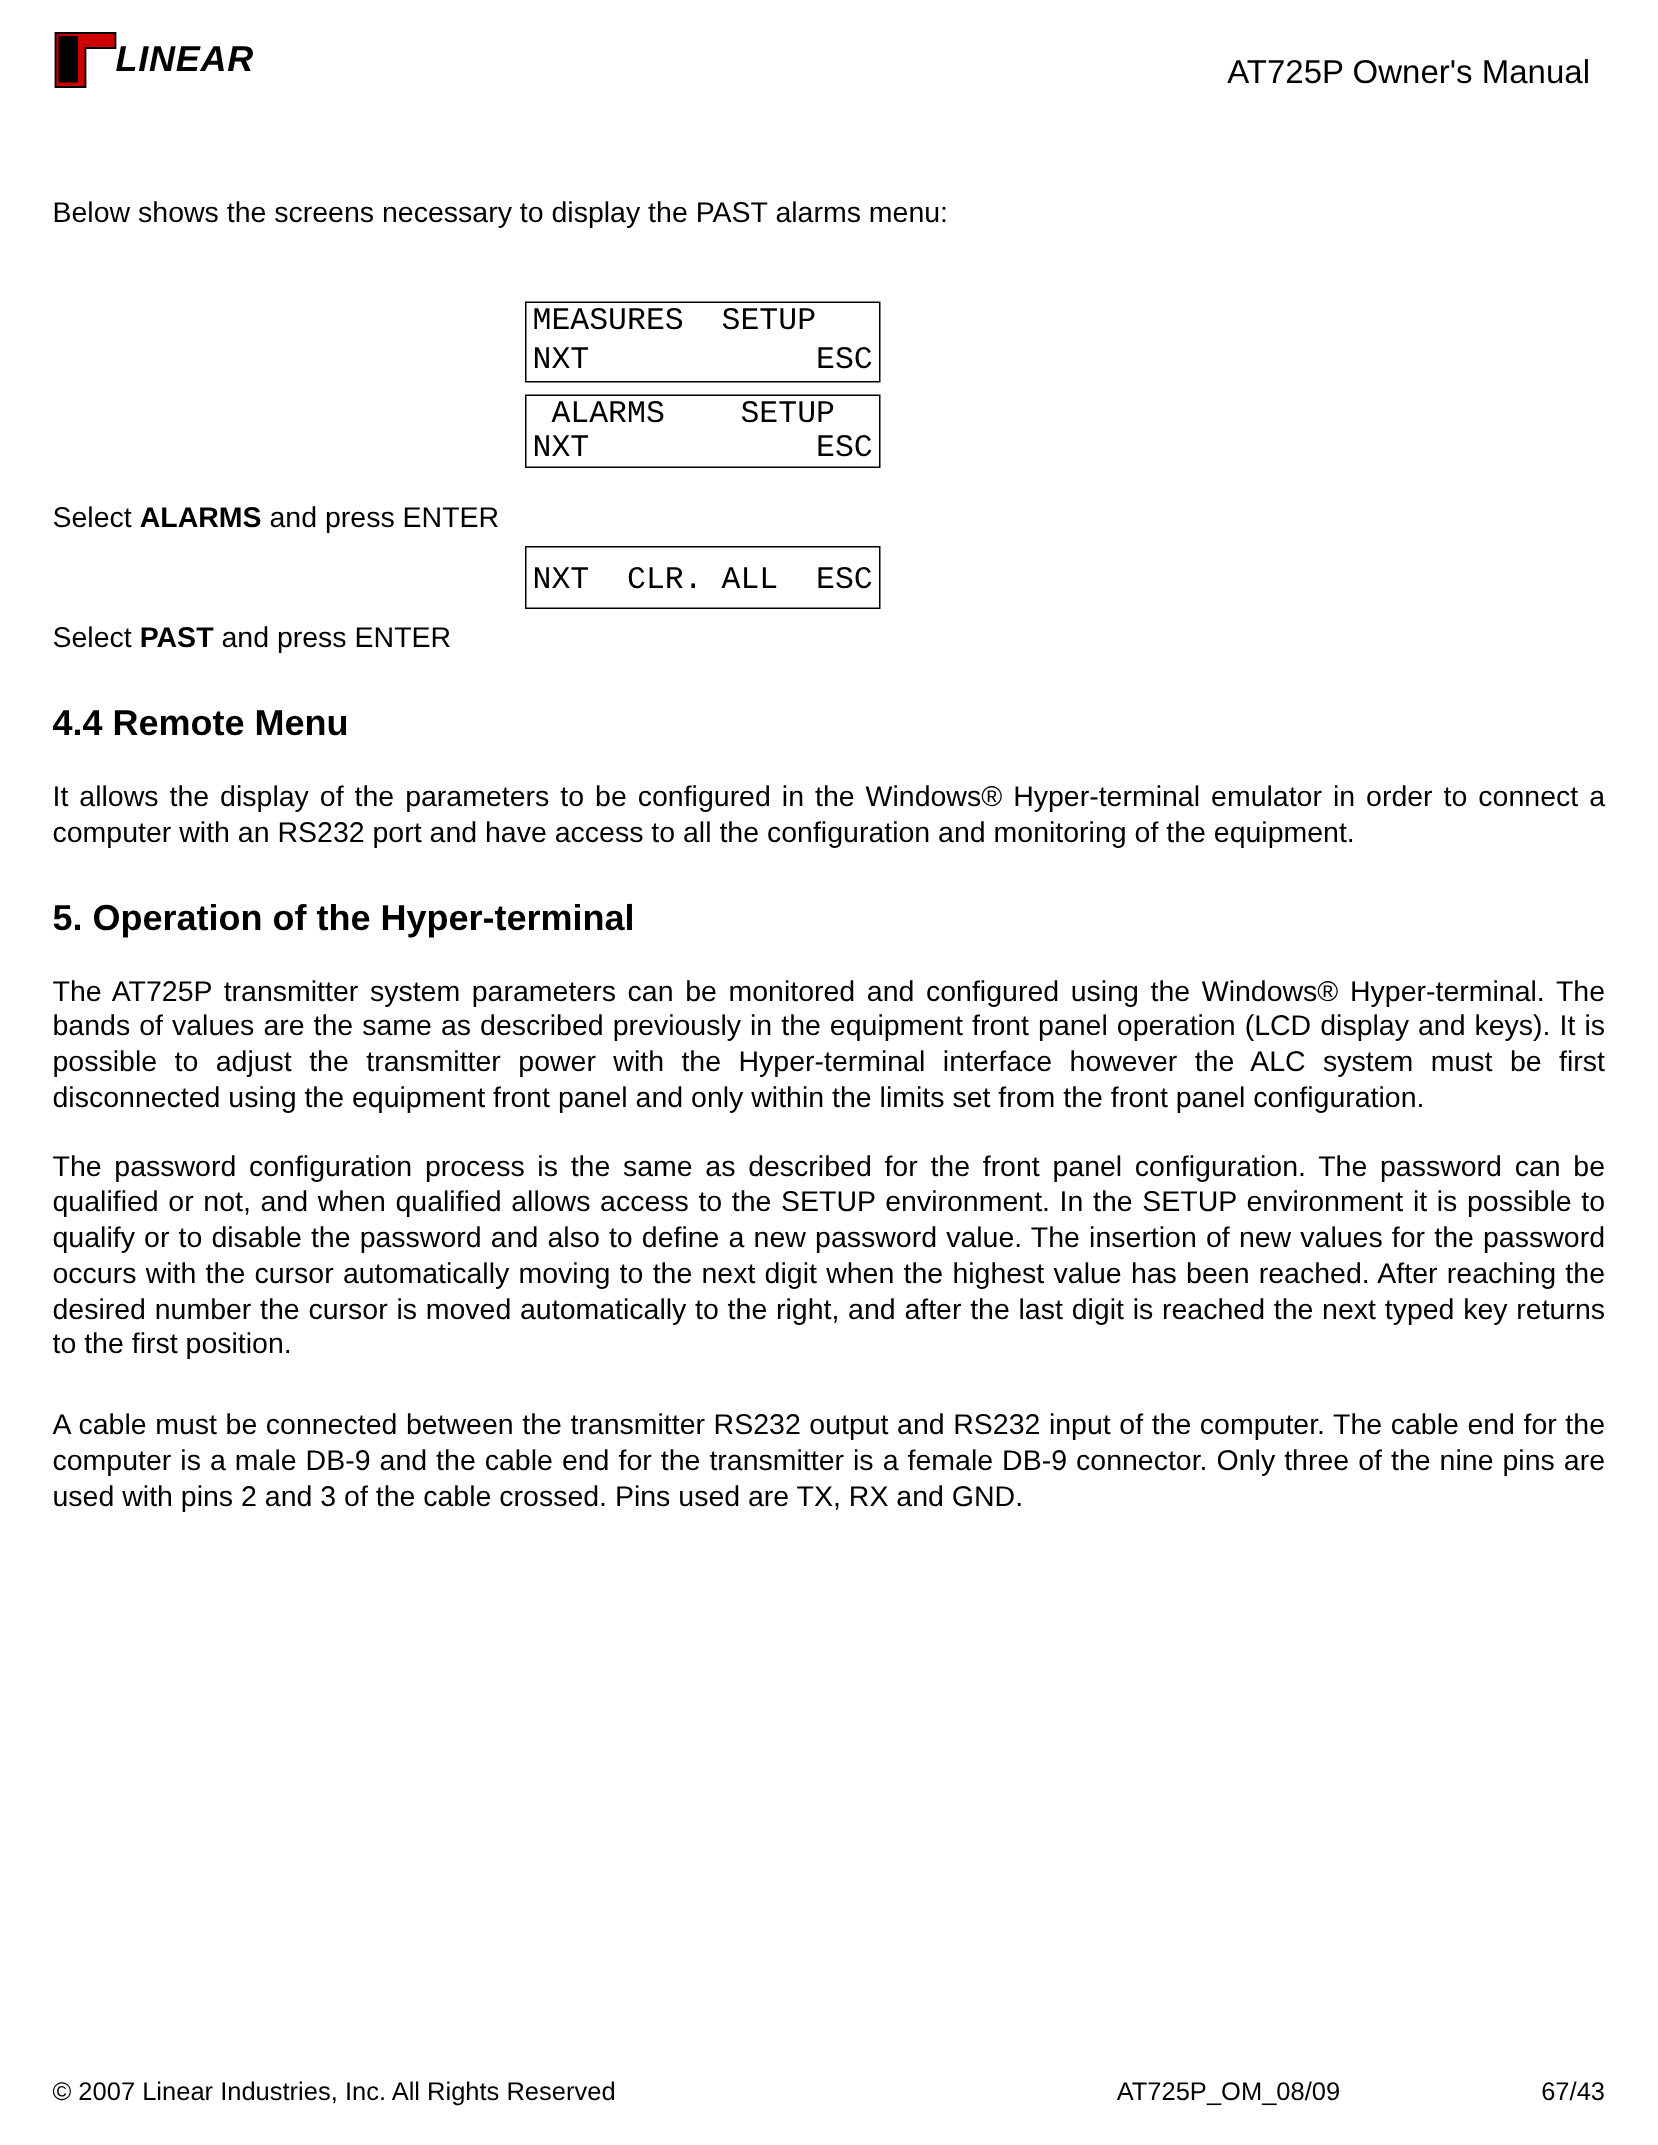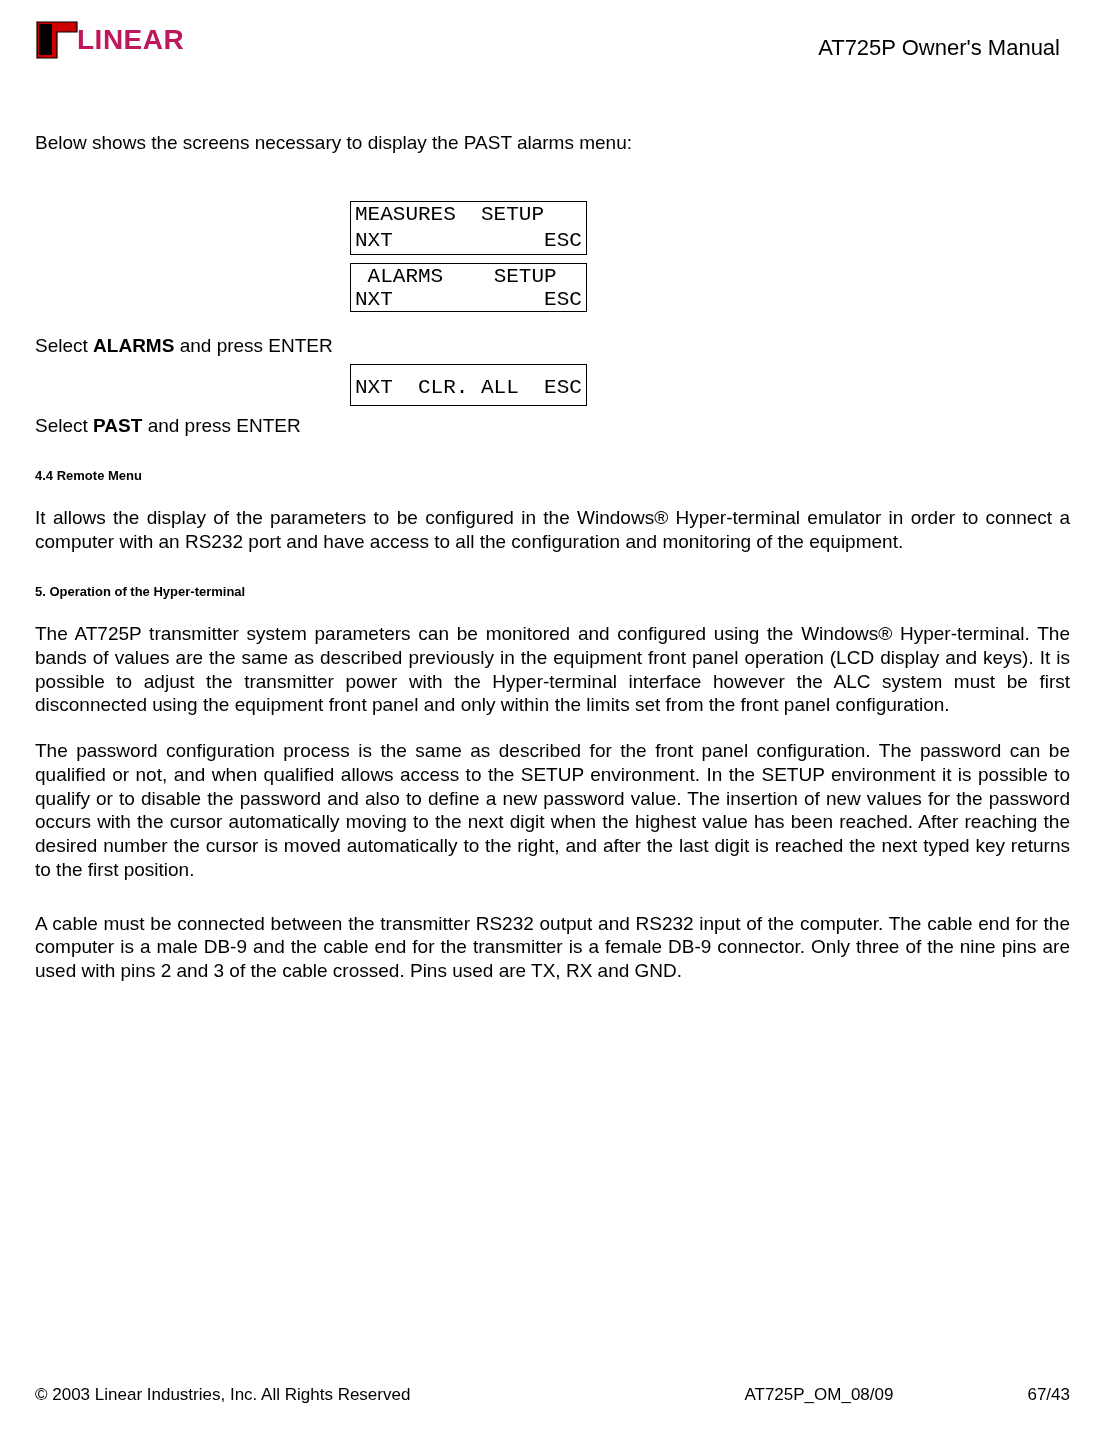--- a/index.html
+++ b/index.html
@@ -23,23 +23,24 @@
     justify-content: space-between;
     align-items: flex-start;
     margin-bottom: 70px;
   }
   .logo {
     display: flex;
     align-items: center;
   }
   .logo-text {
     font-weight: bold;
-    font-size: 28px;
+    font-style: italic;
+    font-size: 24px;
     letter-spacing: 0.5px;
-    color: #be185d;
+    color: #000000;
     margin-left: -2px;
   }
   .header-right {
     font-size: 22px;
     padding-top: 15px;
     padding-right: 10px;
   }
   .body-text {
     font-size: 19px;
     line-height: 1.25;
@@ -66,21 +67,21 @@
   .lcd-box.small {
     line-height: 1.1;
     padding-top: 1px;
   }
   .lcd-box.single {
     padding-top: 10px;
     padding-bottom: 4px;
   }
   .strong { font-weight: bold; }
   h3 {
-    font-size: 13px;
+    font-size: 24px;
     font-weight: bold;
     margin: 30px 0 22px 0;
   }
   .footer {
     position: absolute;
     left: 35px;
     right: 35px;
     bottom: 25px;
     display: flex;
     justify-content: space-between;
@@ -137,18 +138,18 @@
 
     <h3>5. Operation of the Hyper-terminal</h3>
     <p>The AT725P transmitter system parameters can be monitored and configured using the Windows® Hyper-terminal. The bands of values are the same as described previously in the equipment front panel operation (LCD display and keys). It is possible to adjust the transmitter power with the Hyper-terminal interface however the ALC system must be first disconnected using the equipment front panel and only within the limits set from the front panel configuration.</p>
     <p>The password configuration process is the same as described for the front panel configuration. The password can be qualified or not, and when qualified allows access to the SETUP environment. In the SETUP environment it is possible to qualify or to disable the password and also to define a new password value. The insertion of new values for the password occurs with the cursor automatically moving to the next digit when the highest value has been reached. After reaching the desired number the cursor is moved automatically to the right, and after the last digit is reached the next typed key returns to the first position.</p>
     <div style="height:8px"></div>
     <p>A cable must be connected between the transmitter RS232 output and RS232 input of the computer. The cable end for the computer is a male DB-9 and the cable end for the transmitter is a female DB-9 connector. Only three of the nine pins are used with pins 2 and 3 of the cable crossed. Pins used are TX, RX and GND.</p>
 
   </div>
 
   <div class="footer">
-    <span>© 2003 Linear Industries, Inc.  All Rights Reserved</span>
+    <span>© 2007 Linear Industries, Inc.  All Rights Reserved</span>
     <span>AT725P_OM_08/09</span>
     <span>67/43</span>
   </div>
 
 </div>
 
 </body></html>

